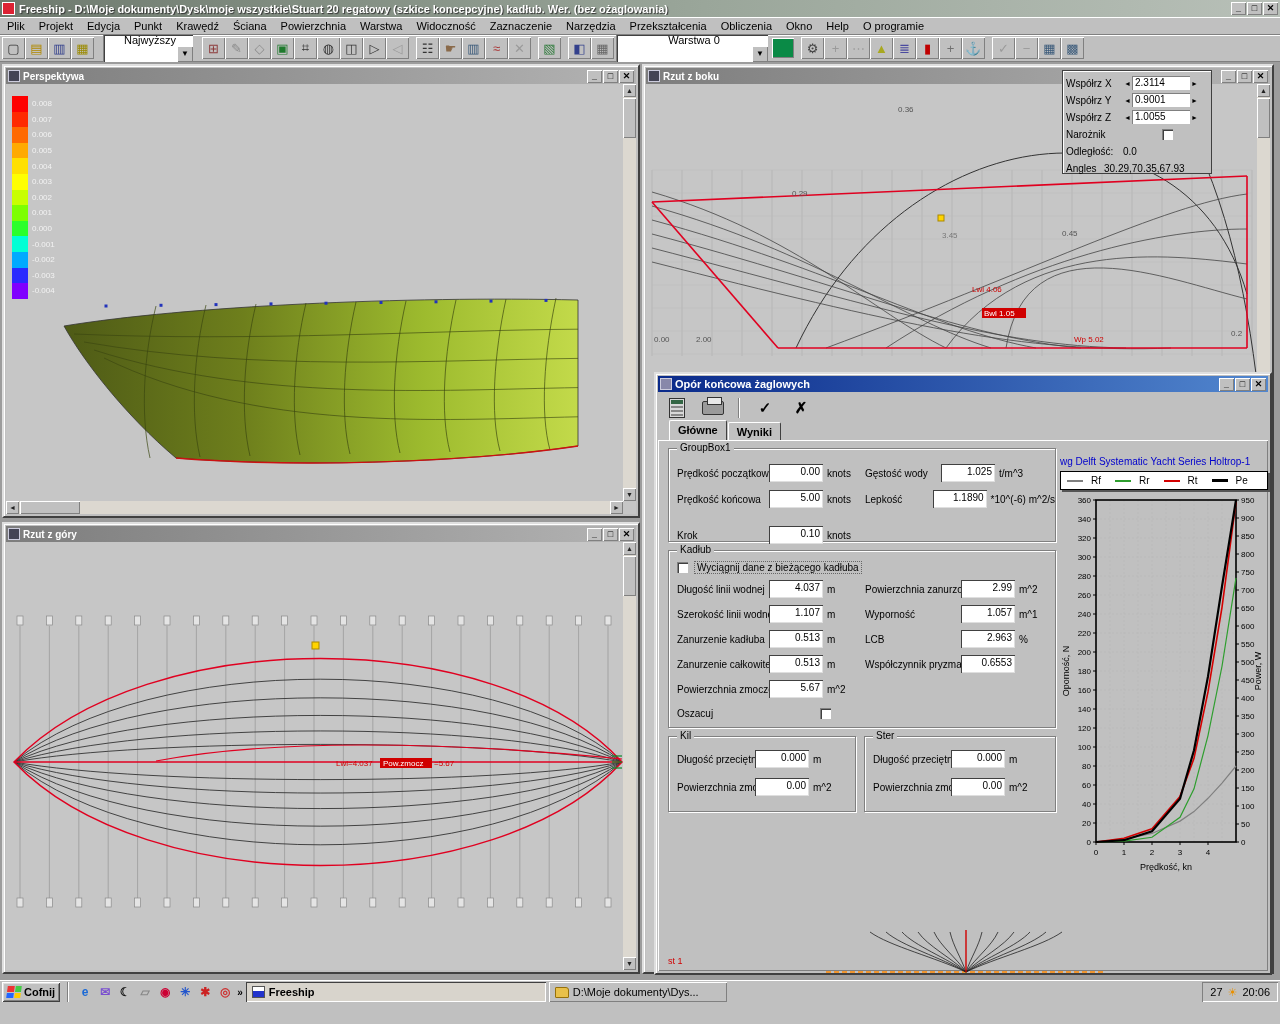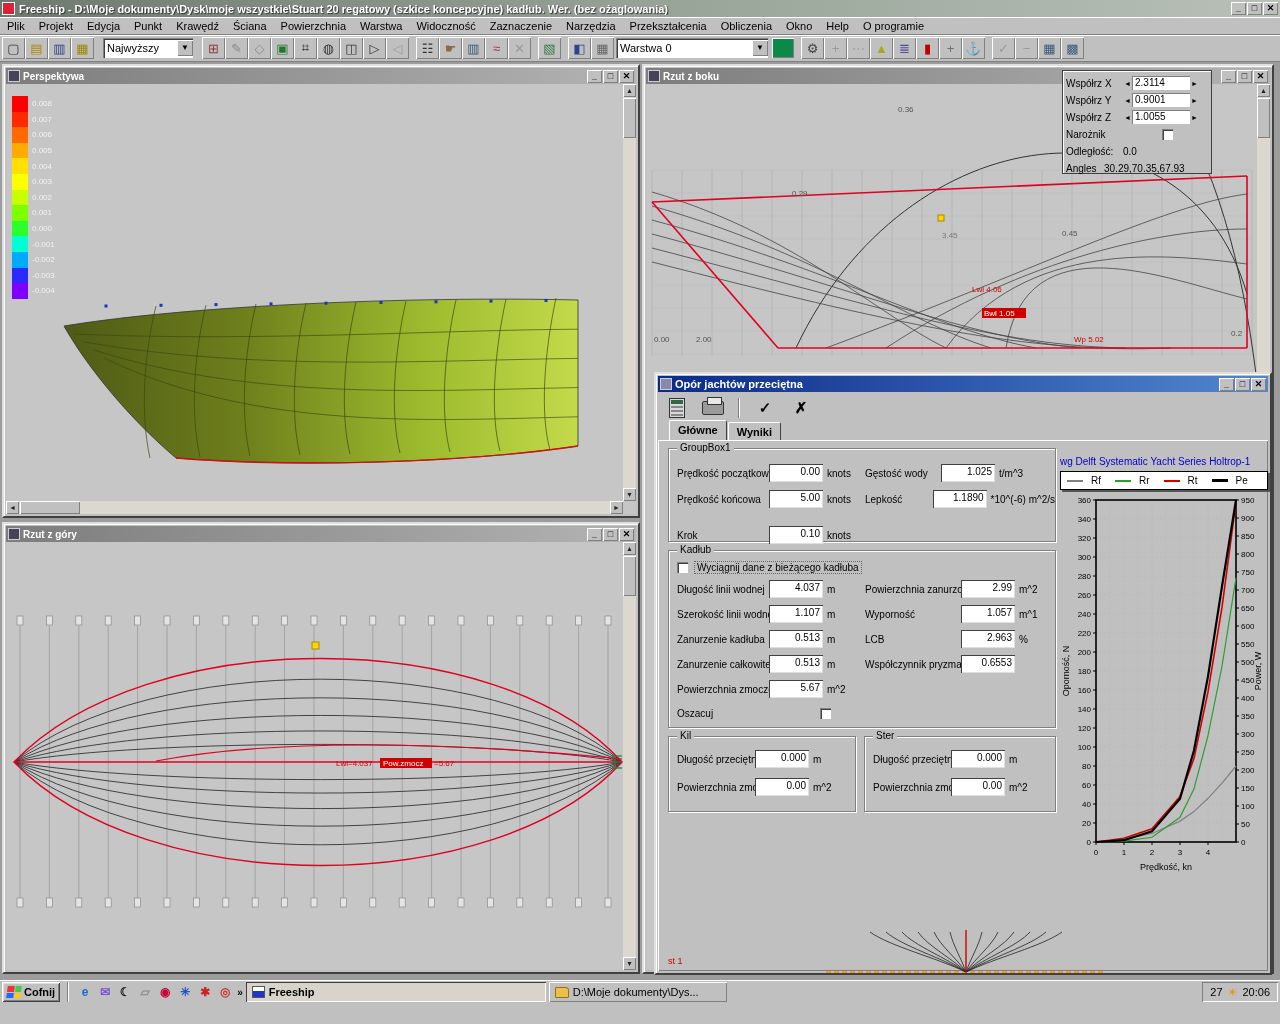--- a/index.html
+++ b/index.html
@@ -8,21 +8,21 @@
   .bevel-thin { box-shadow: inset 1px 1px 0 #ffffff, inset -1px -1px 0 #808080; }
   #titlebar { height:17px; background:linear-gradient(90deg,#6e7a6e,#9aa69a 55%,#b8c0b8); display:flex; align-items:center; padding:0 2px; color:#fff; font-size:11px; font-weight:bold; }
   #titlebar .app-icon { width:13px;height:13px;background:#d23;border:1px solid #fff;margin-right:4px; }
   #titlebar .t-text { flex:1; white-space:nowrap; overflow:hidden; text-shadow:1px 1px 1px #333; }
   .winbtn { width:15px;height:13px;background:#c0c0c0;font-size:9px;line-height:12px;text-align:center;color:#000;margin-left:1px;font-weight:bold; }
   #menubar { height:18px; background:#c0c0c0; display:flex; align-items:center; font-size:11px; border-bottom:1px solid #808080; box-shadow:inset 0 1px 0 #fff; }
   .menu-item { padding:2px 7px; color:#000; }
   #toolbar { height:27px; background:#c0c0c0; display:flex; align-items:center; padding:1px 2px; box-shadow:inset 0 1px 0 #fff; border-bottom:1px solid #808080; }
   .tb { width:23px; height:22px; background:#c0c0c0; display:flex; align-items:center; justify-content:center; font-size:13px; }
   .tsep { width:7px; height:22px; }
-  .combo { height:20px; background:#fff; box-shadow:inset 1px 1px 0 #808080, inset 2px 2px 0 #404040; display:flex; align-items:center; font-size:11px; padding-left:4px; margin:0 2px; }
+  .combo { height:28px; background:#fff; box-shadow:inset 1px 1px 0 #808080, inset 2px 2px 0 #404040; display:flex; align-items:center; font-size:11px; padding-left:4px; margin:0 2px;flex-direction:column; }
   .combo .cb-arrow { margin-left:auto; width:16px; height:16px; background:#c0c0c0; font-size:8px; text-align:center; line-height:16px; }
   .swatch { width:22px; height:20px; margin-left:2px; }
   #mdi { position:relative; height:918px; background:#9c9c9c; overflow:hidden; }
   .child { position:absolute; background:#c0c0c0; border:2px solid; border-color:#dfdfdf #404040 #404040 #dfdfdf; box-shadow:inset 1px 1px 0 #fff; }
   .ctitle { height:16px; margin:2px; background:linear-gradient(90deg,#7d7d7d,#b3b3b3); display:flex; align-items:center; color:#fff; font-size:10px; font-weight:bold; padding:0 2px; }
   .ctitle.active { background:linear-gradient(90deg,#0a2a8a,#5287cf); }
   .ctitle .wicon { width:12px;height:12px;margin-right:3px;background:#445;border:1px solid #ccd; }
   .ctitle .t-text { flex:1; white-space:nowrap; overflow:hidden; }
   .cbody { position:absolute; left:2px; right:2px; top:18px; bottom:2px; background:#c6c6c6; overflow:hidden; }
   .vsb { position:absolute; top:0; bottom:0; right:0; width:13px; background:#dcd8d0; }
@@ -509,21 +509,21 @@
             <span class="sbb bevel-thin" style="top:0;">▲</span>
             <span class="sbb bevel-thin" style="bottom:0;">▼</span>
             <span class="bevel-thin" style="position:absolute;top:14px;left:0;width:13px;height:40px;background:#c0c0c0;"></span>
           </div>
         </div>
       </div>
 
       <div id="dlg">
         <div class="ctitle active" style="margin:2px;">
           <span class="wicon" style="background:#88a;"></span>
-          <span class="t-text" style="font-size:11px;">Opór jachtów przeciętna</span>
+          <span class="t-text" style="font-size:11px;">Opór końcowa żaglowych</span>
           <span class="winbtn bevel-thin">_</span>
           <span class="winbtn bevel-thin">□</span>
           <span class="winbtn bevel-thin">✕</span>
         </div>
         <div id="dlg-toolbar">
           <span class="dtb">
               <span class="mini-calc">
                 <i></i>
                 <b></b>
               </span>

